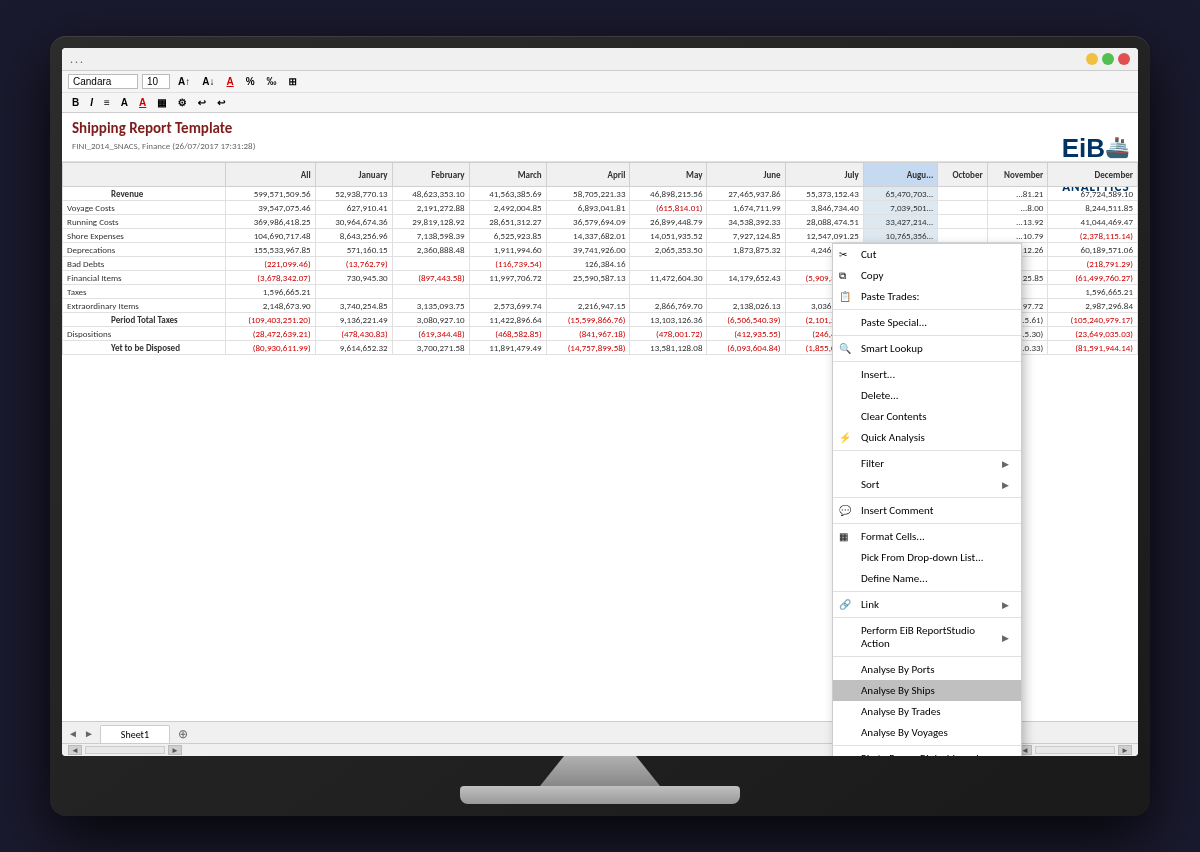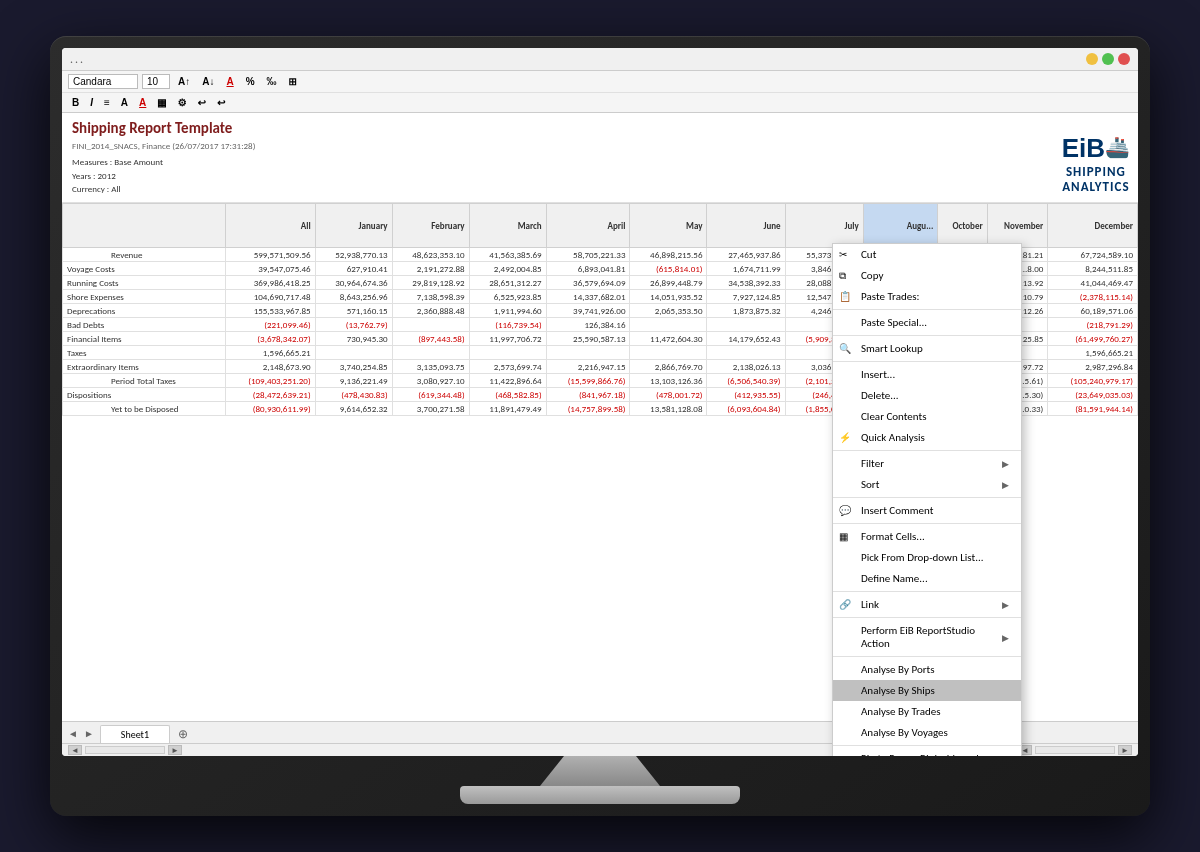--- a/index.html
+++ b/index.html
@@ -168,21 +168,21 @@
 
     table.sheet-table {
       border-collapse: collapse;
       width: 100%;
       font-size: 9px;
     }
 
     table.sheet-table th {
       background: #f0f0f0;
       border: 1px solid #d0d0d0;
-      padding: 16px 4px;
+      padding: 6px 4px;
       text-align: right;
       font-weight: bold;
       white-space: nowrap;
       color: #333;
     }
 
     table.sheet-table th.row-header {
       text-align: left;
       min-width: 130px;
     }
@@ -194,21 +194,21 @@
       white-space: nowrap;
       color: #333;
     }
 
     table.sheet-table td.row-label {
       text-align: left;
       font-weight: normal;
     }
 
     table.sheet-table td.row-label.bold {
-      font-weight: normal;
+      font-weight: bold;
       padding-left: 48px;
     }
 
     table.sheet-table td.negative {
       color: #cc0000;
     }
 
     .col-aug {
       background: #c5d9f1 !important;
     }
@@ -381,25 +381,20 @@
           <button class="ribbon-btn">▦</button>
           <button class="ribbon-btn">⚙</button>
           <button class="ribbon-btn">↩</button>
           <button class="ribbon-btn">↩</button>
         </div>
       </div>
 
       <div class="spreadsheet-header" style="position:relative;">
         <div class="sheet-title">Shipping Report Template</div>
         <div class="sheet-meta">FINI_2014_SNACS, Finance (26/07/2017 17:31:28)</div>
-        <div class="measures-info">
-          <div>Measures : Base Amount</div>
-          <div>Years : 2012</div>
-          <div>Currency : All</div>
-        </div>
 
         <div class="eib-logo">
           <div style="display:flex;flex-direction:column;align-items:center;">
             <div style="display:flex;align-items:flex-start;">
               <span style="font-size:26px;font-weight:900;color:#003366;font-family:Arial;">EiB</span>
               <span style="font-size:20px;margin-top:2px;">🚢</span>
             </div>
             <div style="font-size:13px;color:#003366;font-weight:bold;letter-spacing:1px;text-align:center;">SHIPPING<br>ANALYTICS</div>
           </div>
         </div>

